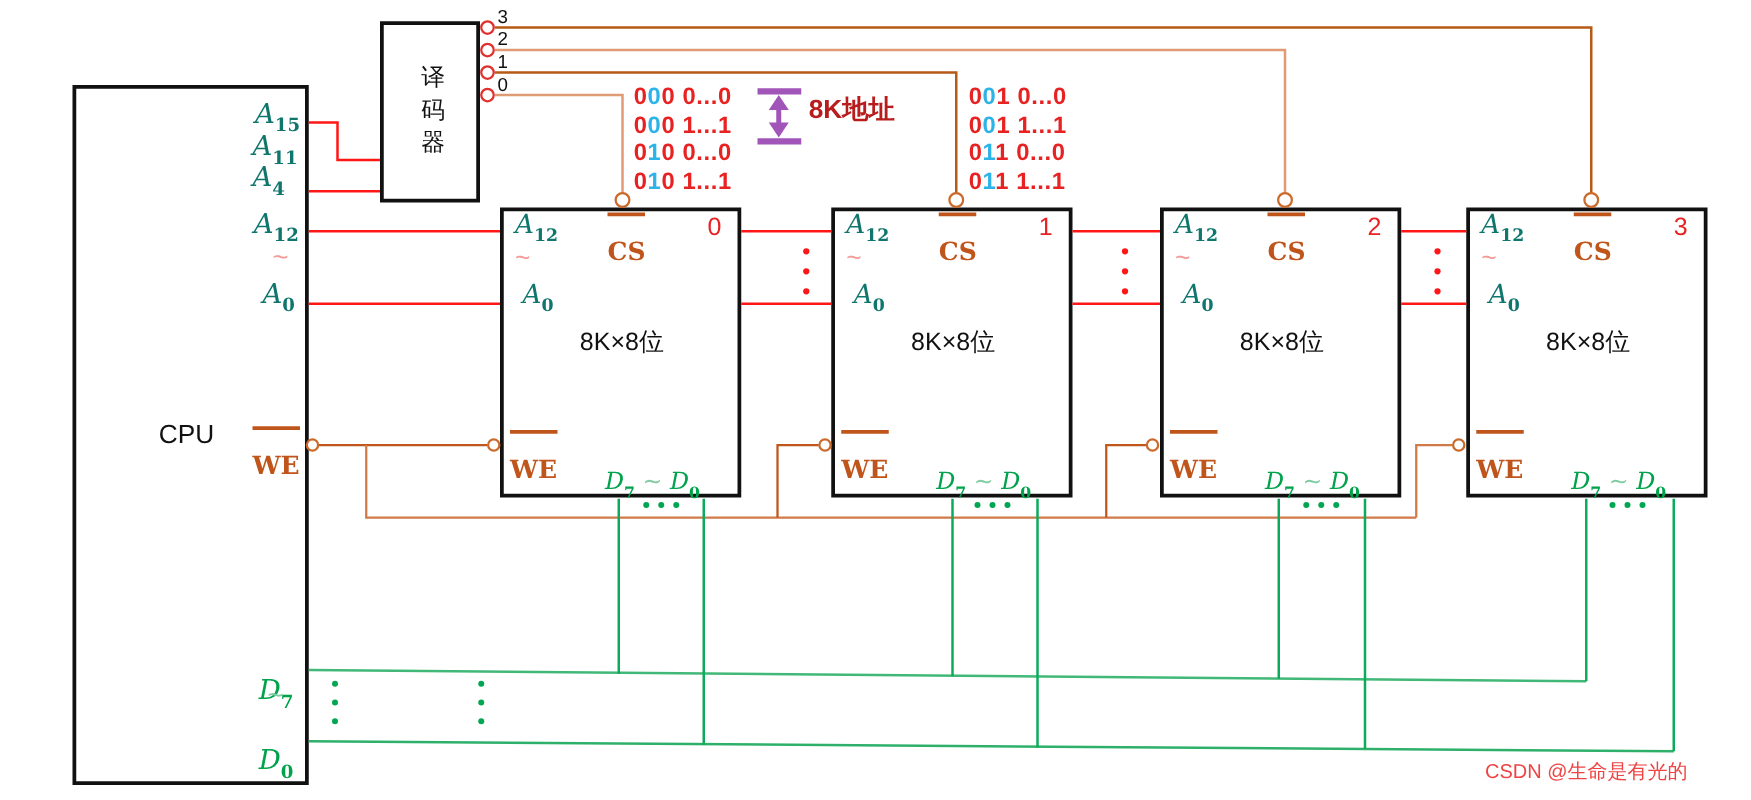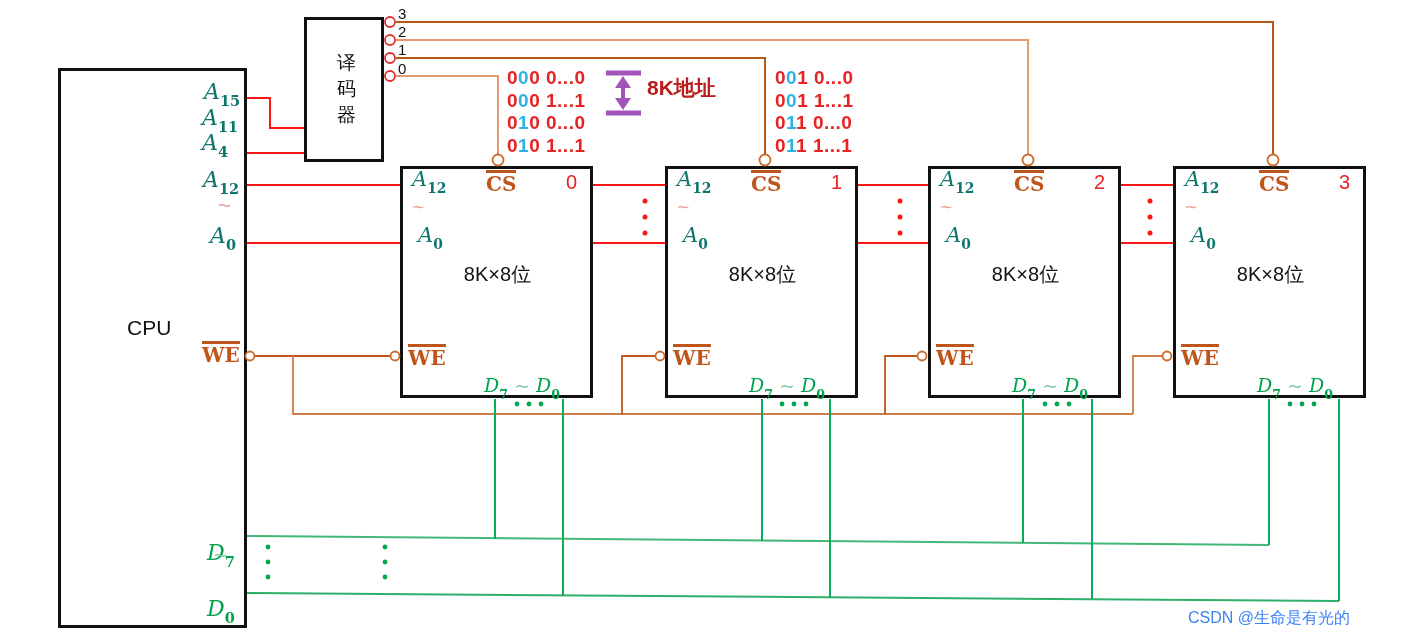--- a/index.html
+++ b/index.html
@@ -4,38 +4,38 @@
 <style>
   html,body{margin:0;padding:0;background:#fff;}
   #stage{position:relative;width:1401px;height:640px;background:#fff;overflow:hidden;
          font-family:"Liberation Sans",sans-serif;}
   #wires{position:absolute;left:0;top:0;pointer-events:none;}
   .box{position:absolute;border:3px solid #111;background:#fff;box-sizing:border-box;}
   .lbl{position:absolute;white-space:pre;line-height:1.05;}
   .math{font-family:"DejaVu Serif","Liberation Serif",serif;font-style:italic;}
   .math sub{font-size:0.66em;font-style:normal;font-weight:600;position:relative;top:2px;}
   .upr{font-family:"DejaVu Serif","Liberation Serif",serif;font-weight:600;font-style:normal;}
-  .ovl{display:inline-block;border-top:3px solid currentColor;padding-top:1px;line-height:1.0;text-align:right;}
+  .ovl{display:inline-block;border-top:3px solid currentColor;padding-top:18px;line-height:1.0;text-align:right;}
   .red{color:#0f766e;} .pink{color:#f29b97;} .brown{color:#c0551c;}
   .green{color:#00a24b;margin-top:24px;} .lgreen{color:#7ecba2;}
   .purple{color:#b91c1c;}
   .cpu-label{font-size:21px;color:#111;}
   .pin{font-size:22px;}
   .chip-pin{font-size:21px;}
   .csl{font-size:20px;}
   .chipnum{font-size:20px;color:#e82222;}
   .chipsize{font-size:20px;color:#111;text-align:center;}
   .decoder-text{font-size:19px;color:#111;width:24px;margin:30px auto 0;
                 word-break:break-all;line-height:26px;text-align:right;}
   .outdigit{font-size:15px;color:#111;}
   .addr-table{position:absolute;top:67px;font-weight:700;font-size:19px;
               line-height:22.5px;letter-spacing:0.5px;color:#e82222;white-space:pre;}
   .addr-table .dc{color:#2eb3e8;}
   .annot{font-size:21px;font-weight:600;}
-  .watermark{font-size:16px;color:#3b82f6;}
+  .watermark{font-size:16px;color:#ef4444;}
 </style>
 </head>
 <body>
 
 <div id="stage">
 
   <div class="box" style="left:58px;top:68px;width:189px;height:560px;"></div>
   <div class="box" style="left:304px;top:17px;width:80px;height:145px;">
     <div class="decoder-text">译码器</div>
   </div>
@@ -142,21 +142,21 @@
 
     <g stroke="#a155b9" fill="#a155b9">
       <line x1="606" y1="73" x2="641" y2="73" stroke-width="5"></line>
       <line x1="606" y1="113" x2="641" y2="113" stroke-width="5"></line>
       <line x1="623" y1="84" x2="623" y2="102" stroke-width="4"></line>
       <polygon points="615,88 631,88 623,76" stroke="none"></polygon>
       <polygon points="615,98 631,98 623,110" stroke="none"></polygon>
     </g>
   </svg>
 
-  <div class="lbl cpu-label" style="left:127px;top:317px;">CPU</div>
+  <div class="lbl cpu-label" style="left:127px;top:337px;">CPU</div>
   <div class="lbl math pin red" style="left:204px;top:80px;"><i>A</i><sub>15</sub></div>
   <div class="lbl math pin red" style="left:202px;top:106px;"><i>A</i><sub>11</sub></div>
   <div class="lbl math pin red" style="left:202px;top:131px;"><i>A</i><sub>4</sub></div>
   <div class="lbl math pin red" style="left:203px;top:168px;"><i>A</i><sub>12</sub></div>
   <div class="lbl pin pink" style="left:218px;top:194px;">~</div>
   <div class="lbl math pin red" style="left:210px;top:224px;"><i>A</i><sub>0</sub></div>
   <div class="lbl upr csl brown" style="left:202px;top:341px;"><span class="ovl">WE</span></div>
   <div class="lbl math pin green" style="left:207px;top:517px;"><i>D</i><sub>7</sub></div>
   <div class="lbl pin lgreen" style="left:214px;top:544px;">~</div>
   <div class="lbl math pin green" style="left:207px;top:573px;"><i>D</i><sub>0</sub></div>

